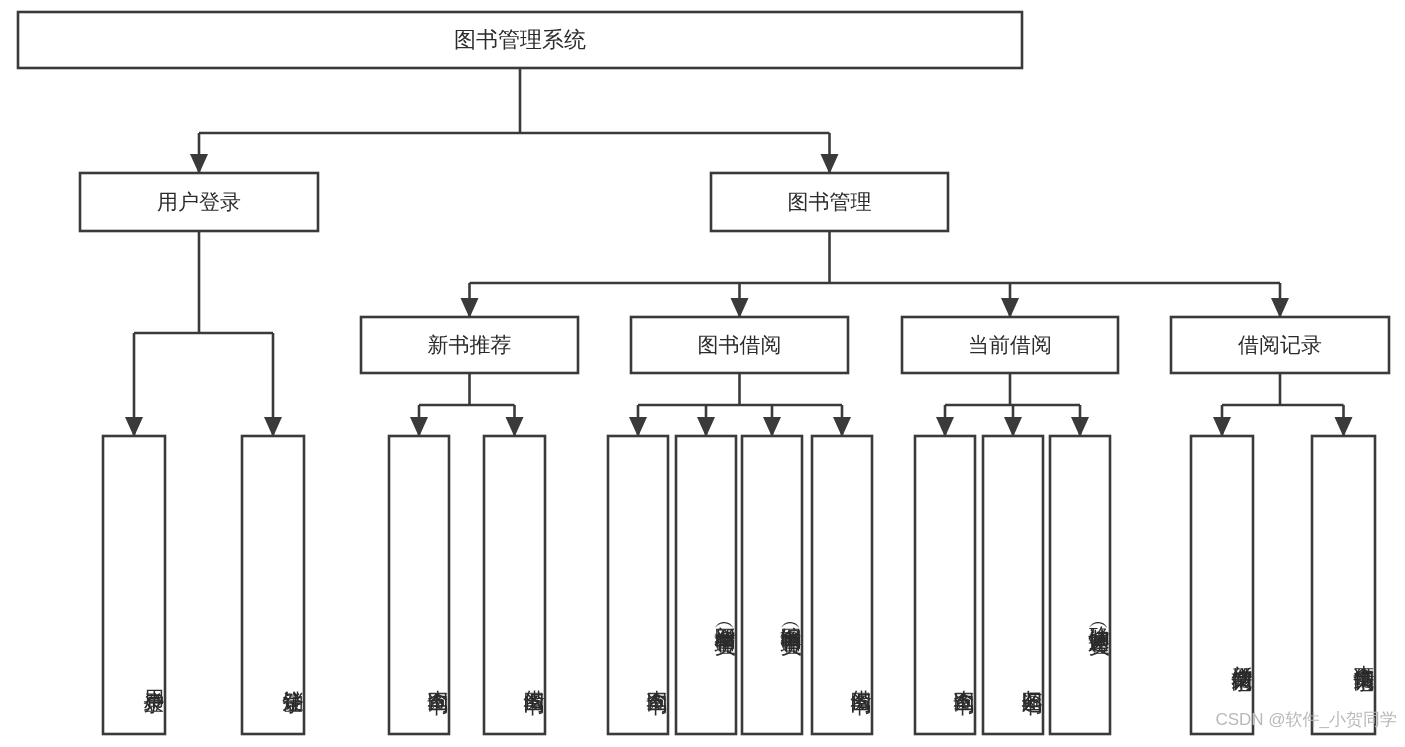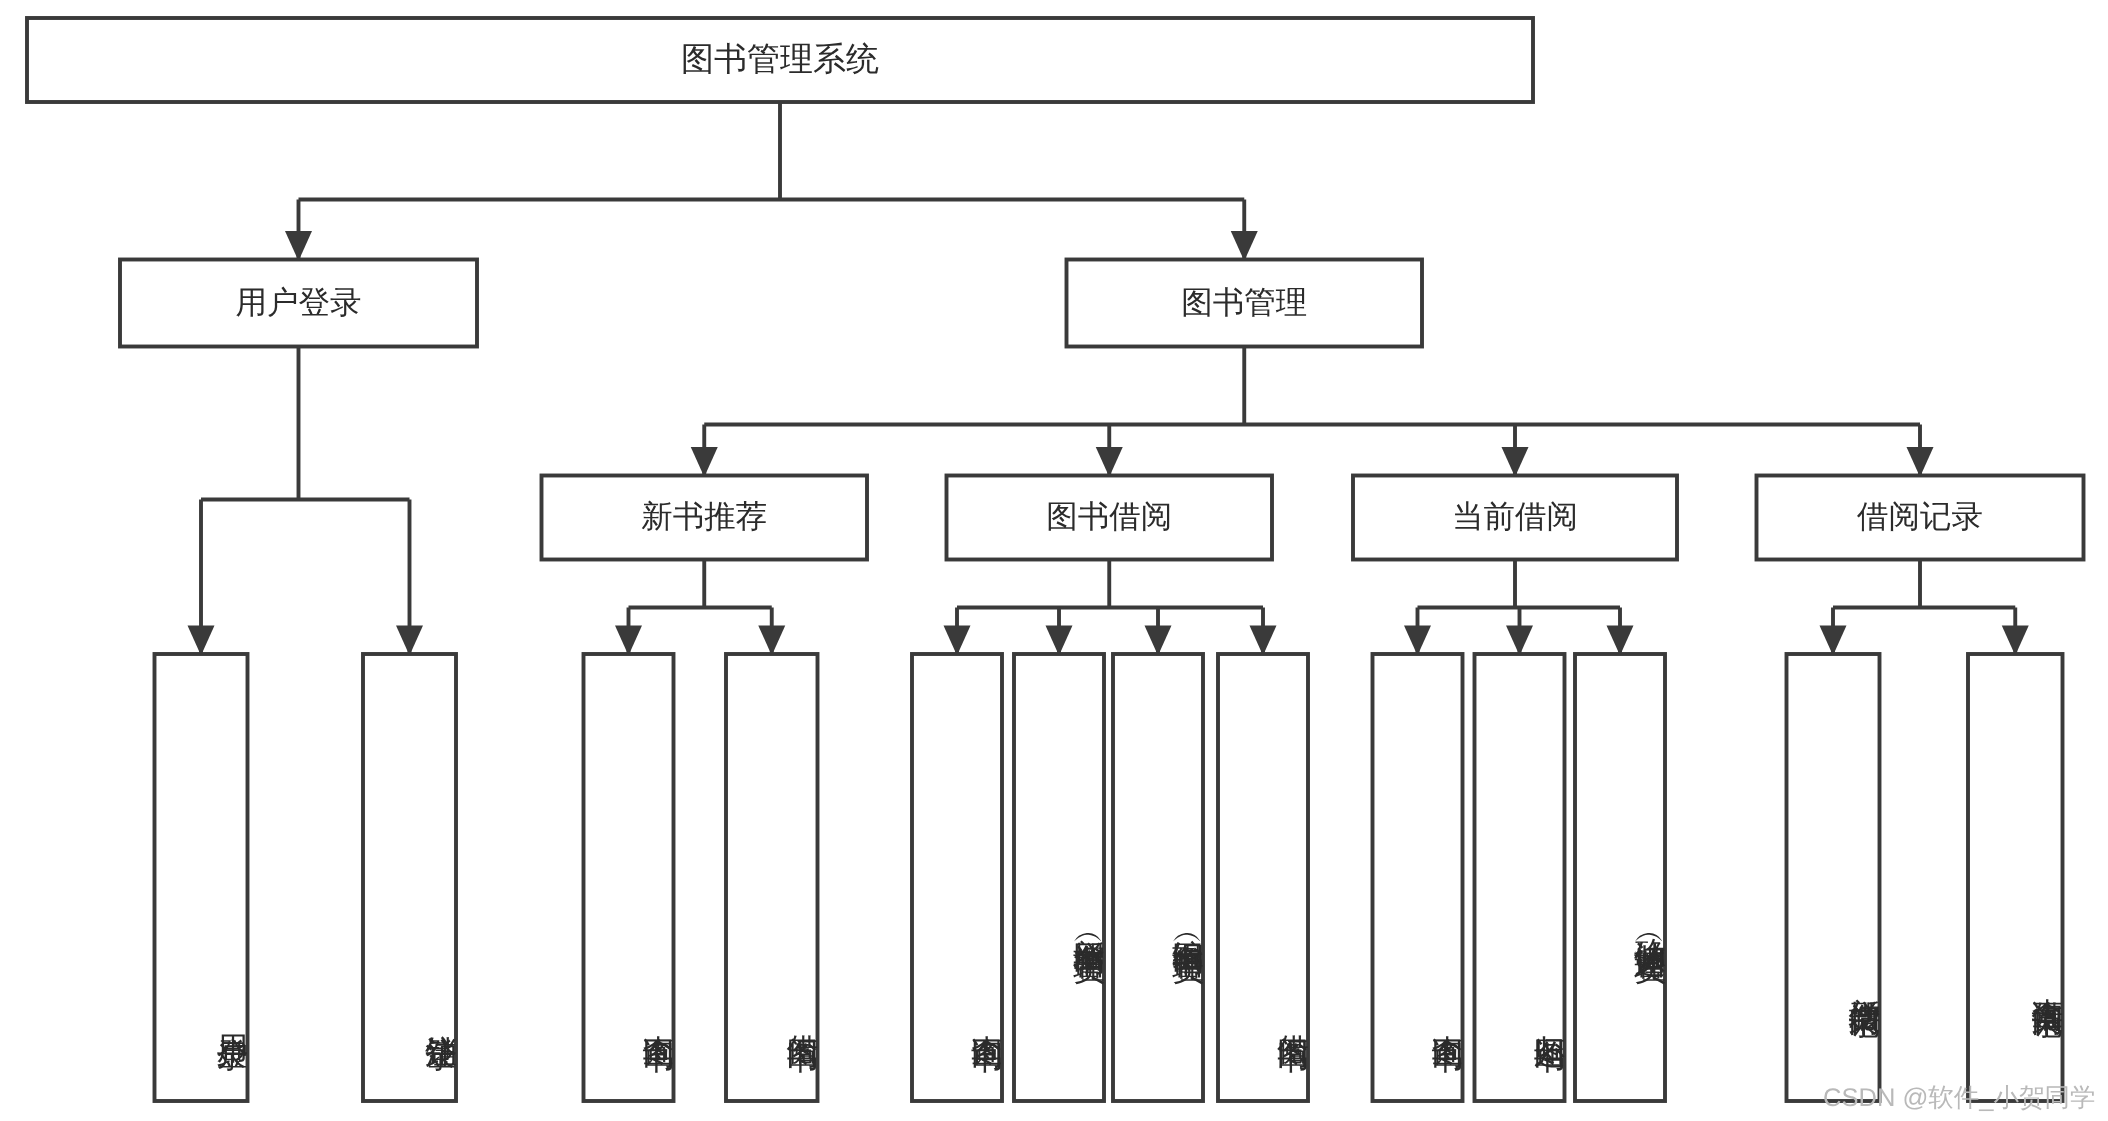--- a/index.html
+++ b/index.html
@@ -66,21 +66,21 @@
     letter-spacing: 1.5px;
     white-space: nowrap;
     display: flex;
     align-items: flex-start;
     justify-content: center;
     pointer-events: none;
   }
   .watermark {
     position: absolute;
     right: 8px;
-    bottom: 4px;
+    bottom: 16px;
     font-family: "Liberation Sans", "DejaVu Sans", sans-serif;
     font-size: 17px;
     color: #b9b9b9;
     white-space: nowrap;
     user-select: none;
   }
 </style>
 </head>
 <body>
 

